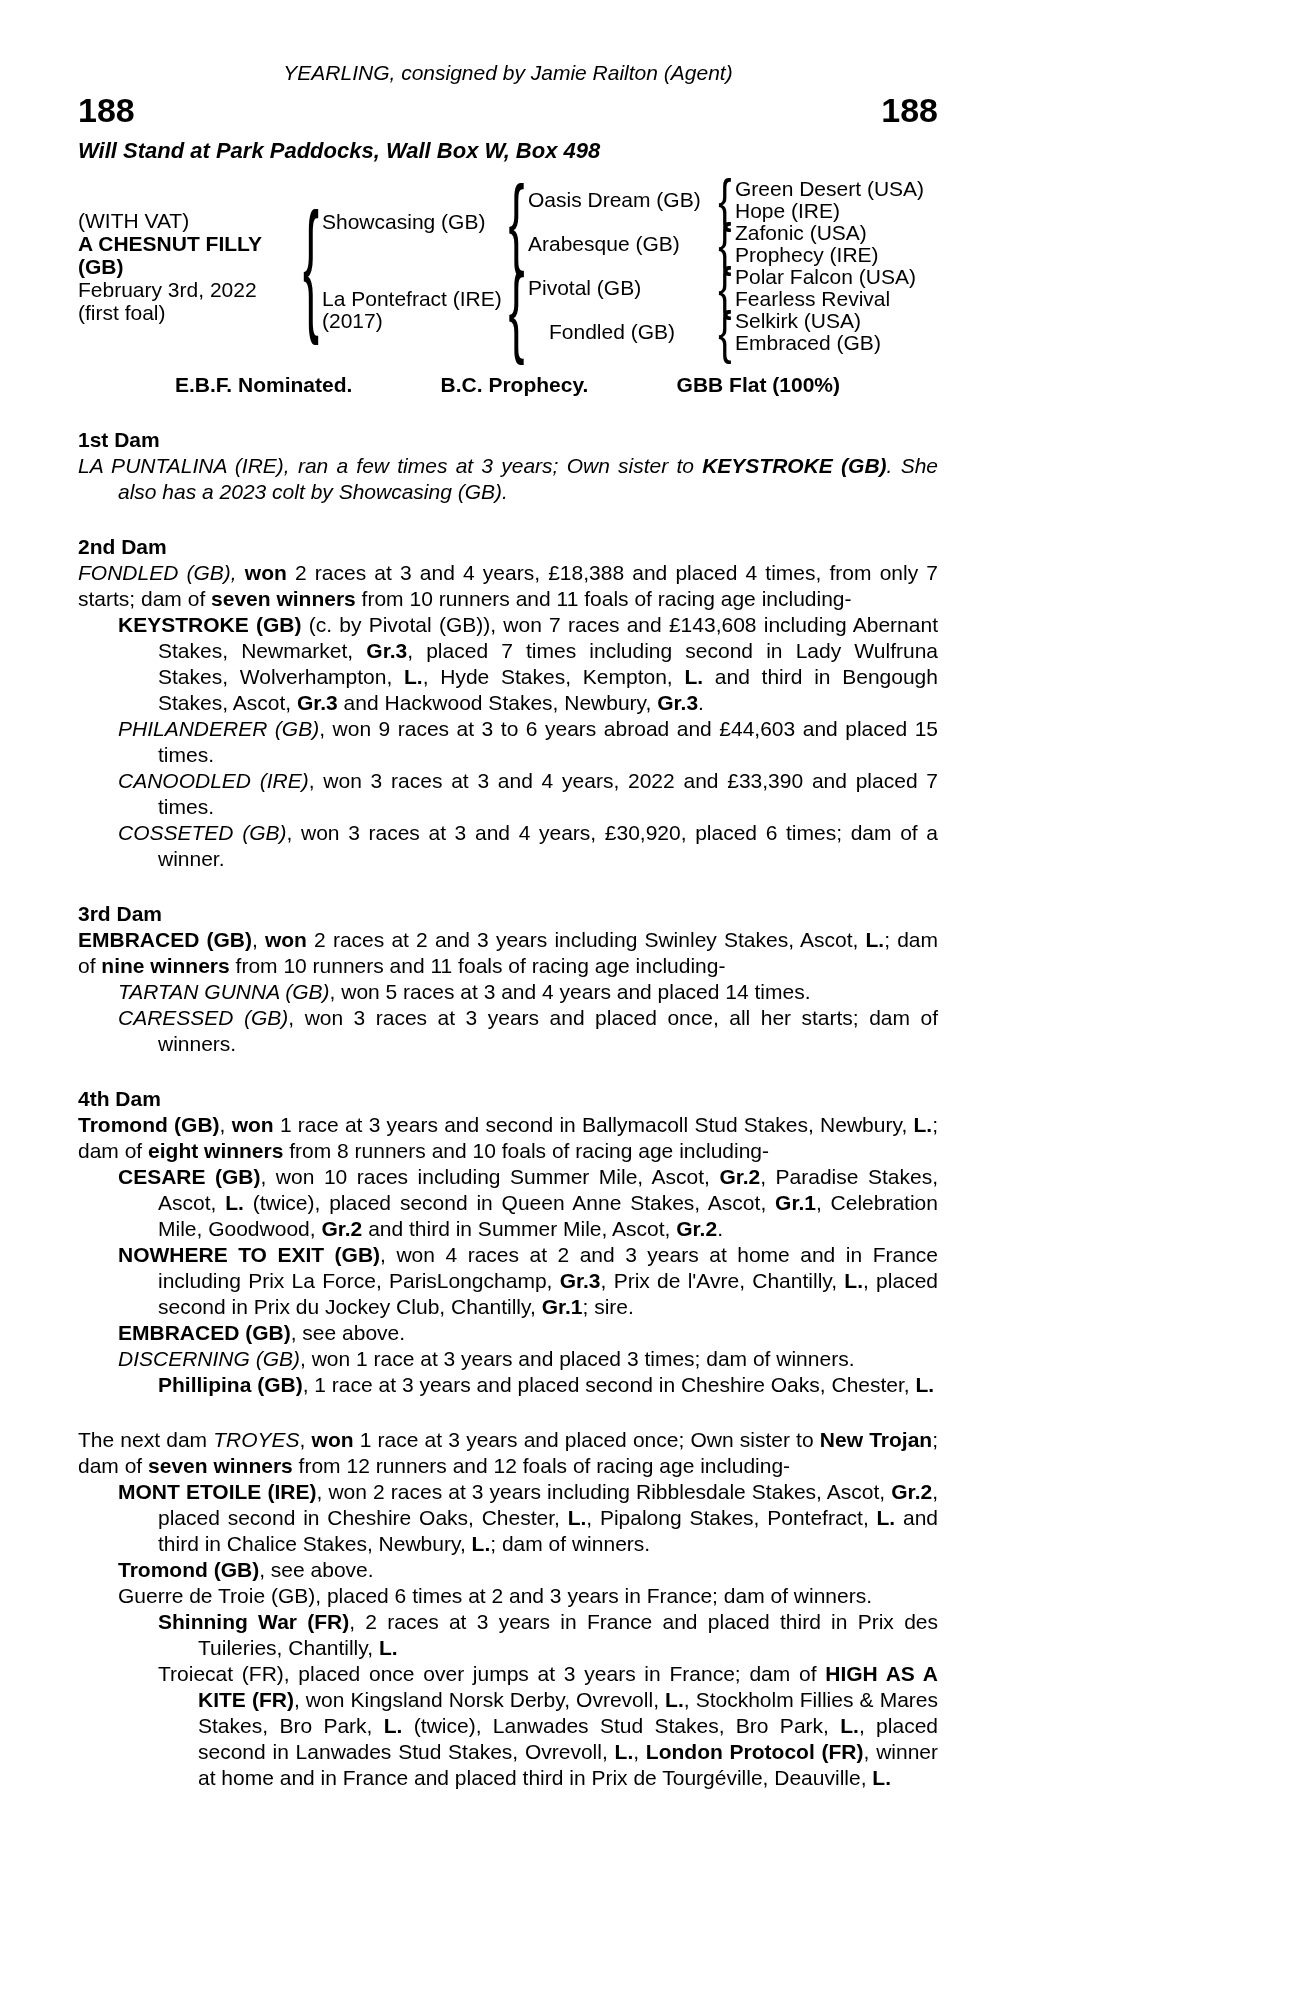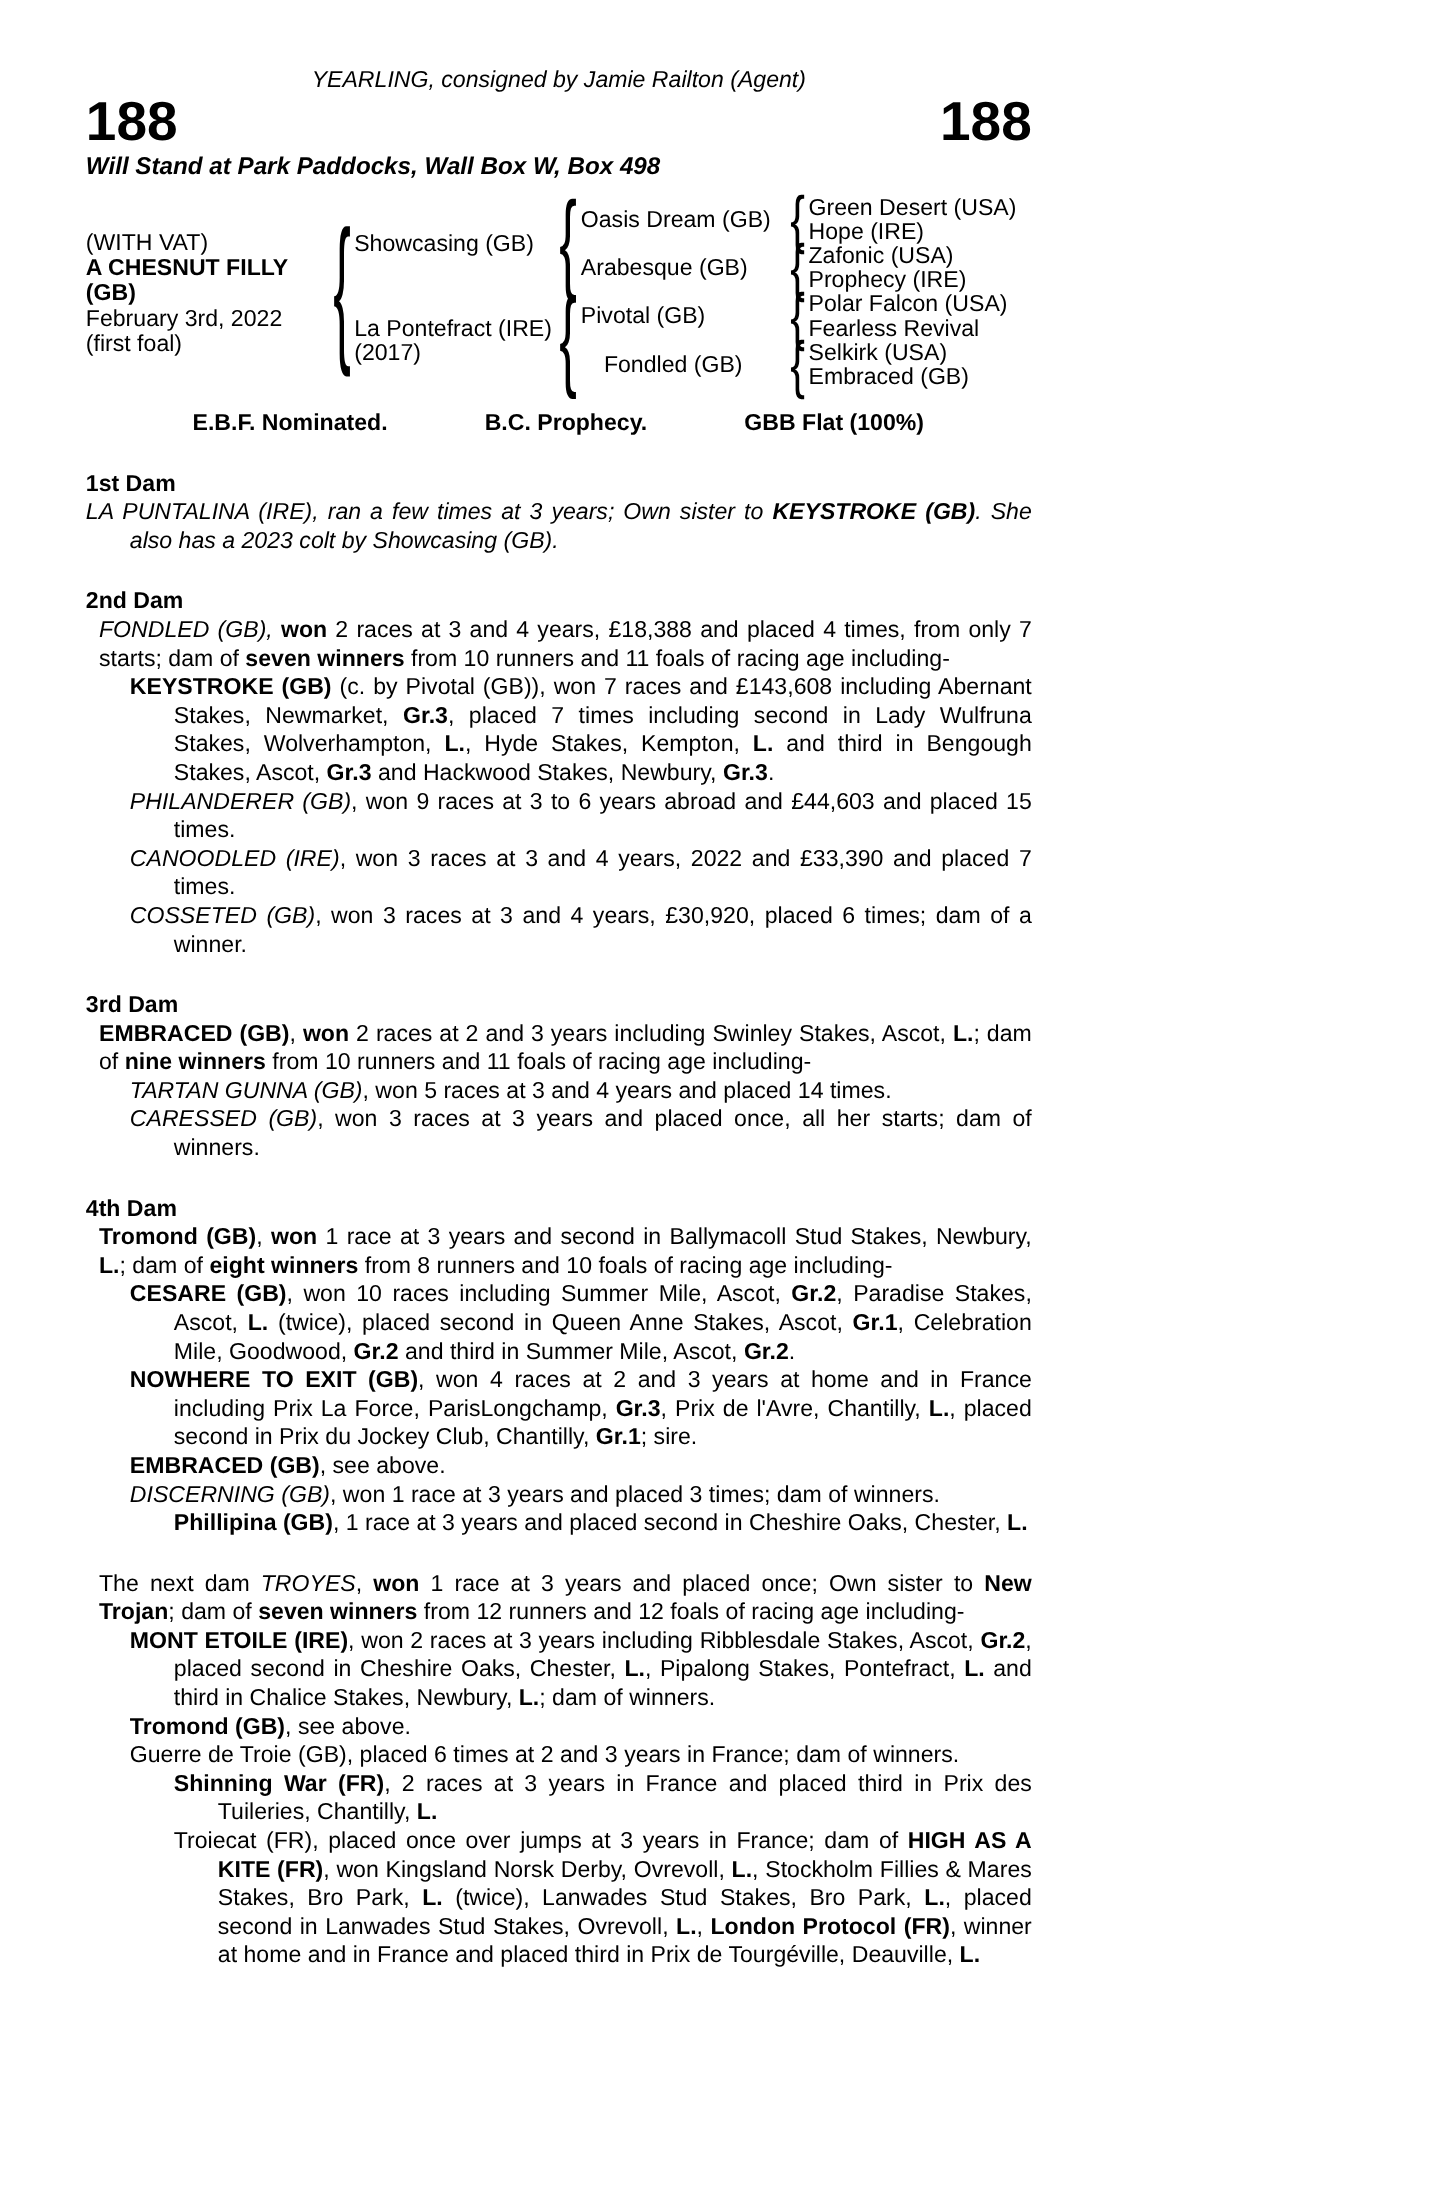--- a/index.html
+++ b/index.html
@@ -9,21 +9,21 @@
     color:#000;
     font-family:"Liberation Sans", sans-serif;
     font-size:21px; line-height:26px;
   }
   .page { position:relative; padding:60px 14px 60px 78px; }
   .content { width:860px; }
 
   .consignor-line { text-align:center; font-style:italic; }
 
   .lot-row { display:flex; justify-content:space-between; align-items:flex-start; margin-top:2px; }
-  .lot-number { font-size:50px; line-height:44px; font-weight:bold; }
+  .lot-number { font-size:34px; line-height:44px; font-weight:bold; }
 
   .stand-line { font-weight:bold; font-size:22px; margin-top:6px;font-style:italic; }
 
   
   .pedigree {
     display:grid;
     grid-template-columns: 222px 22px 183px 23px 187px 20px auto;
     grid-template-rows: repeat(8, 22px);
     margin-top:14px;
     line-height:22px;
@@ -64,21 +64,21 @@
     display:flex; justify-content:space-between;
     margin:18px 98px 0 97px;
     font-weight:bold;
   }
 
   
   .sections { margin-top:4px; }
   .dam-section { margin-top:29px; }
   .dam-heading { font-weight:bold; }
   .para { text-align:justify; }
-  .para.flush { margin-left:12px; text-indent:0; }
+  .para.flush { margin-left:0; text-indent:0; }
   .para.d0 { margin-left:40px;  text-indent:-40px;font-style:italic; }
   .para.d1 { margin-left:80px;  text-indent:-40px; }
   .para.d2 { margin-left:120px; text-indent:-40px; }
   .b { font-weight:bold; }
   .i { font-style:italic; }
 </style>
 </head>
 <body>
 
 <div class="page">

